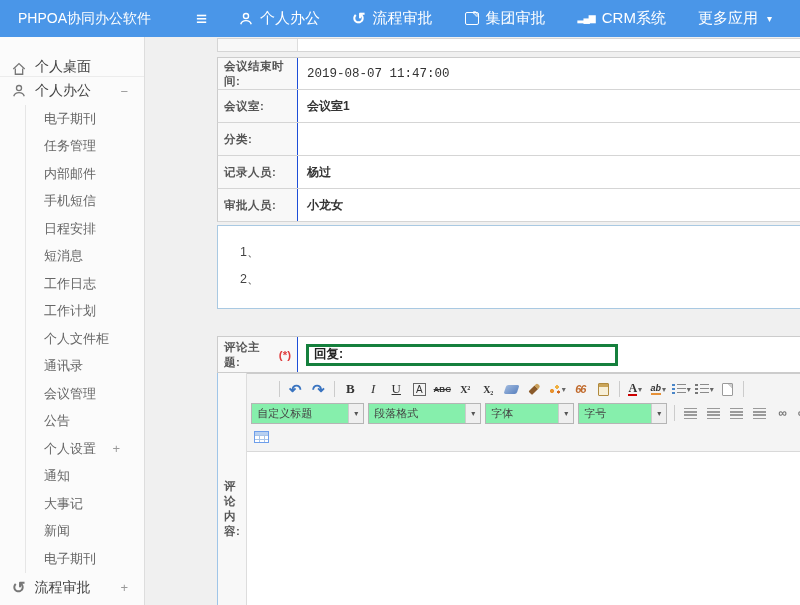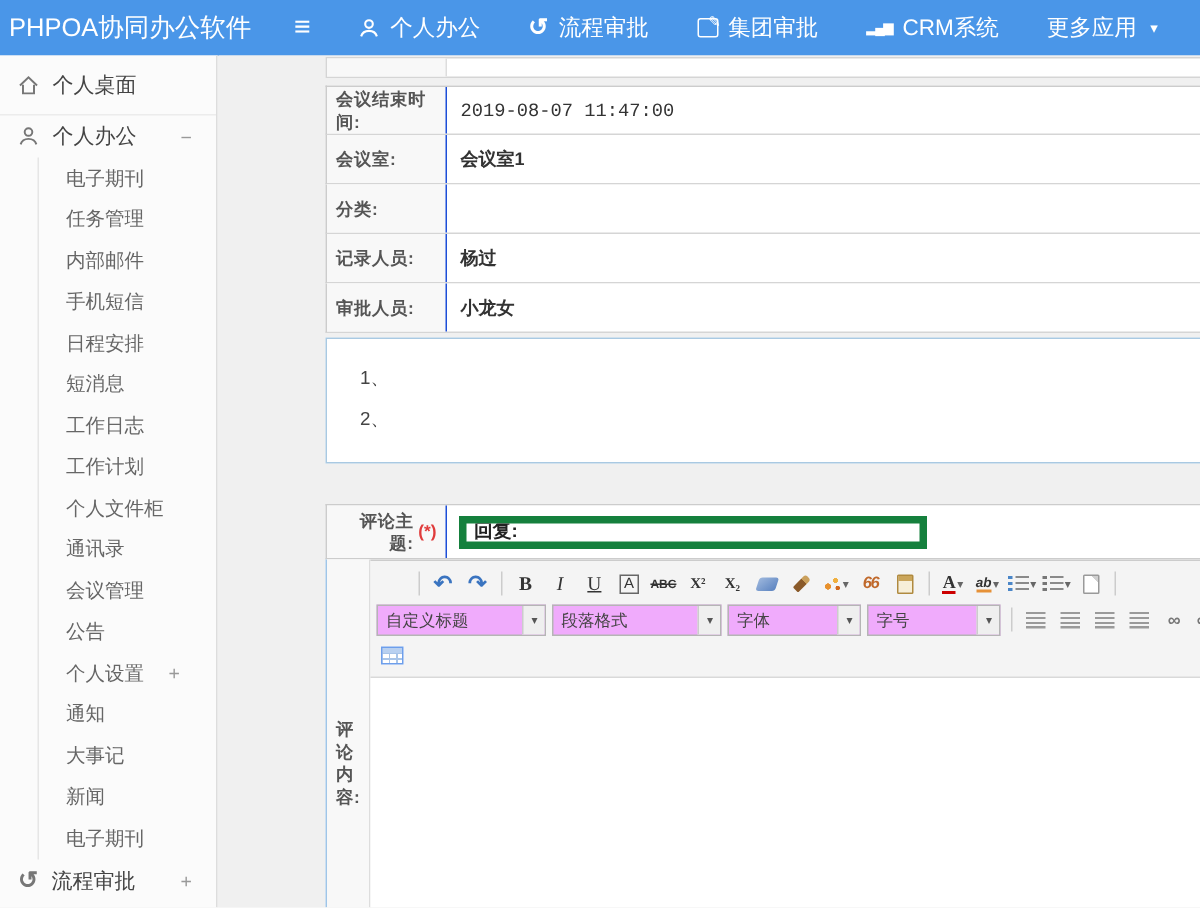--- a/index.html
+++ b/index.html
@@ -2,35 +2,35 @@
 <html><head>
 <meta charset="utf-8">
 <style>
   * { margin:0; padding:0; box-sizing:border-box; }
   body { font-family:"Liberation Sans", sans-serif; background:#fff; }
   .app { position:relative; width:800px; height:605px; overflow:hidden; background:#f0f0f0; }
 
   
   .navbar { position:absolute; top:0; left:0; right:0; height:37px; background:#4a96e8;
             display:flex; align-items:center; color:#fff; }
-  .brand { width:190px; padding-left:6px; font-size:17px; white-space:nowrap; }
+  .brand { width:190px; padding-left:18px; font-size:14px; white-space:nowrap; }
   .hamburger { font-size:19px; line-height:1; margin:0 14px 0 6px; cursor:pointer; }
   .nav-menu { display:flex; align-items:center; gap:32px; margin-left:18px; }
   .nav-item { display:flex; align-items:center; gap:7px; font-size:15px; cursor:pointer; white-space:nowrap; }
   .nav-ico { display:inline-flex; align-items:center; justify-content:center; }
   .ico-history { font-size:16px; font-weight:bold; line-height:1; }
   .ico-edit { position:relative; width:14px; height:13px; border:1.5px solid #fff; border-radius:2px; }
   .ico-edit .pencil { position:absolute; top:-4px; right:-3px; font-size:10px; }
   .ico-chart { font-size:9px; letter-spacing:-1px; line-height:1; }
   .nav-caret { font-size:10px; margin-left:2px; }
 
   
   .sidebar { position:absolute; top:37px; left:0; width:145px; bottom:0; background:#fbfbfb;
              border-right:1px solid #ddd; overflow:hidden; }
-  .side-top { height:40px; display:flex; align-items:center; gap:9px; padding:0 12px;
+  .side-top { height:40px; display:flex; align-items:flex-end; gap:9px; padding:0 12px;
               font-size:14px; color:#444; border-bottom:1px solid #ececec; cursor:pointer; }
   .side-parent { height:28px; display:flex; align-items:center; gap:9px; padding:0 12px;
                  font-size:14px; color:#444; cursor:pointer; }
   .side-toggle { margin-left:auto; color:#999; font-size:13px; padding-right:4px; }
   .side-ico { color:#777; display:inline-flex; }
   .submenu { margin-left:25px; border-left:1px solid #e6e6e6; }
   .sub-item { height:27.5px; display:flex; align-items:center; padding:0 14px 0 18px;
               font-size:13px; color:#666; cursor:pointer; white-space:nowrap; }
   .sub-item .side-toggle { padding-right:10px; }
   .side-bottom { height:30px; display:flex; align-items:center; gap:9px; padding:0 12px;
@@ -53,24 +53,24 @@
   .fcell-value { flex:1; display:flex; align-items:center; padding:0 9px;
                  font-size:12px; font-weight:bold; color:#333; }
   .mono { font-family:"Liberation Mono", monospace; font-weight:normal; font-size:12.5px; }
 
   .minutes { top:188px; height:84px; background:#fff; border:1px solid #a9c9e2;
              padding:13px 0 0 22px; font-size:12.5px; color:#444; }
   .minutes div { line-height:27px; }
 
   .comment-table { top:299px; }
   .crow-subject { display:flex; height:37px; background:#fff; border:1px solid #ccc; border-right:none; }
-  .crow-subject .fcell-label { gap:3px;text-align:right; }
+  .crow-subject .fcell-label { gap:3px; }
   .required { color:#e03c3c; font-weight:bold; letter-spacing:0; }
   .subject-cell { flex:1; display:flex; align-items:center; padding:0 8px; background:#fff; }
-  .subject-input { width:312px; height:22px; border:5px solid #15803d; padding:1px 5px;
+  .subject-input { width:312px; height:22px; border:3px solid #15803d; padding:1px 5px;
                    font-size:12.5px; font-weight:bold; color:#222; font-family:"Liberation Sans",sans-serif; }
 
   .crow-editor { display:flex; height:272px; background:#fff;
                  border-left:1px solid #9fc5e8; border-bottom:1px solid #9fc5e8; }
   .crow-editor .label-col { width:80px; background:#f8f8f8; border-right:1px solid #ddd;
                  display:flex; align-items:center; padding:0 6px;
                  font-size:11.5px; font-weight:bold; color:#555; letter-spacing:0.5px; }
   .editor { flex:1; display:flex; flex-direction:column; border-top:1px solid #ccc; }
   .toolbar { background:#f4f4f4; border-bottom:1px solid #d9d9d9; padding:3px 4px 2px 4px; }
   .trow { display:flex; align-items:center; gap:2px; height:24px; }
@@ -117,21 +117,21 @@
       box-shadow:inset 0 0 0 1px #fff; }
   .i-image.net::after { content:""; position:absolute; right:-2px; bottom:-2px; width:5px; height:5px;
       background:#5bb83a; border-radius:50%; }
   .i-media { width:13px; height:13px; border:1px solid #2f5fa8; border-radius:2px;
       background:linear-gradient(to bottom,#4a78c8 0 5px,#e8e8e8 5px 7px,#4a78c8 7px); }
   .i-table { width:15px; height:12px; border:1px solid #6d9eeb; background-color:#fff;
       background-image:linear-gradient(#b8d0f0 0 3px,transparent 3px),
         repeating-linear-gradient(to right,transparent 0 4px,#a8c4e8 4px 5px),
         repeating-linear-gradient(to bottom,transparent 0 3px,#a8c4e8 3px 4px); }
 
-  .tselect { height:21px; border:1px solid #b5b5b5; background:#f0abfc; display:flex; align-items:center;
+  .tselect { height:21px; border:1px solid #b5b5b5; background:#86efac; display:flex; align-items:center;
              font-size:11px; color:#444; cursor:pointer; margin-right:2px;gap:32px; }
   .tselect .txt { padding:0 5px; white-space:nowrap; }
   .tselect .car { width:15px; align-self:stretch; border-left:1px solid #ccc; background:#efefef;
                   display:flex; align-items:center; justify-content:center; font-size:8px; color:#555; }
   .w-lg .txt { width:64px; }
   .w-sm .txt { width:40px; }
 
   .editor-body { flex:1; background:#fff; }
 </style>
 </head>

